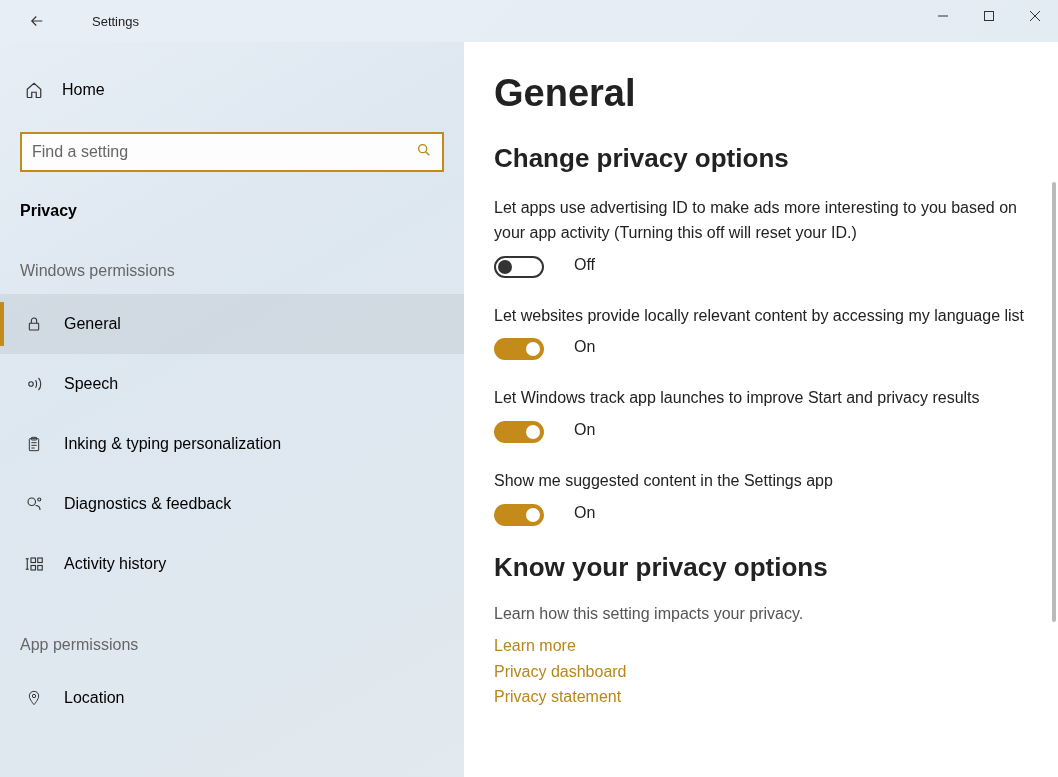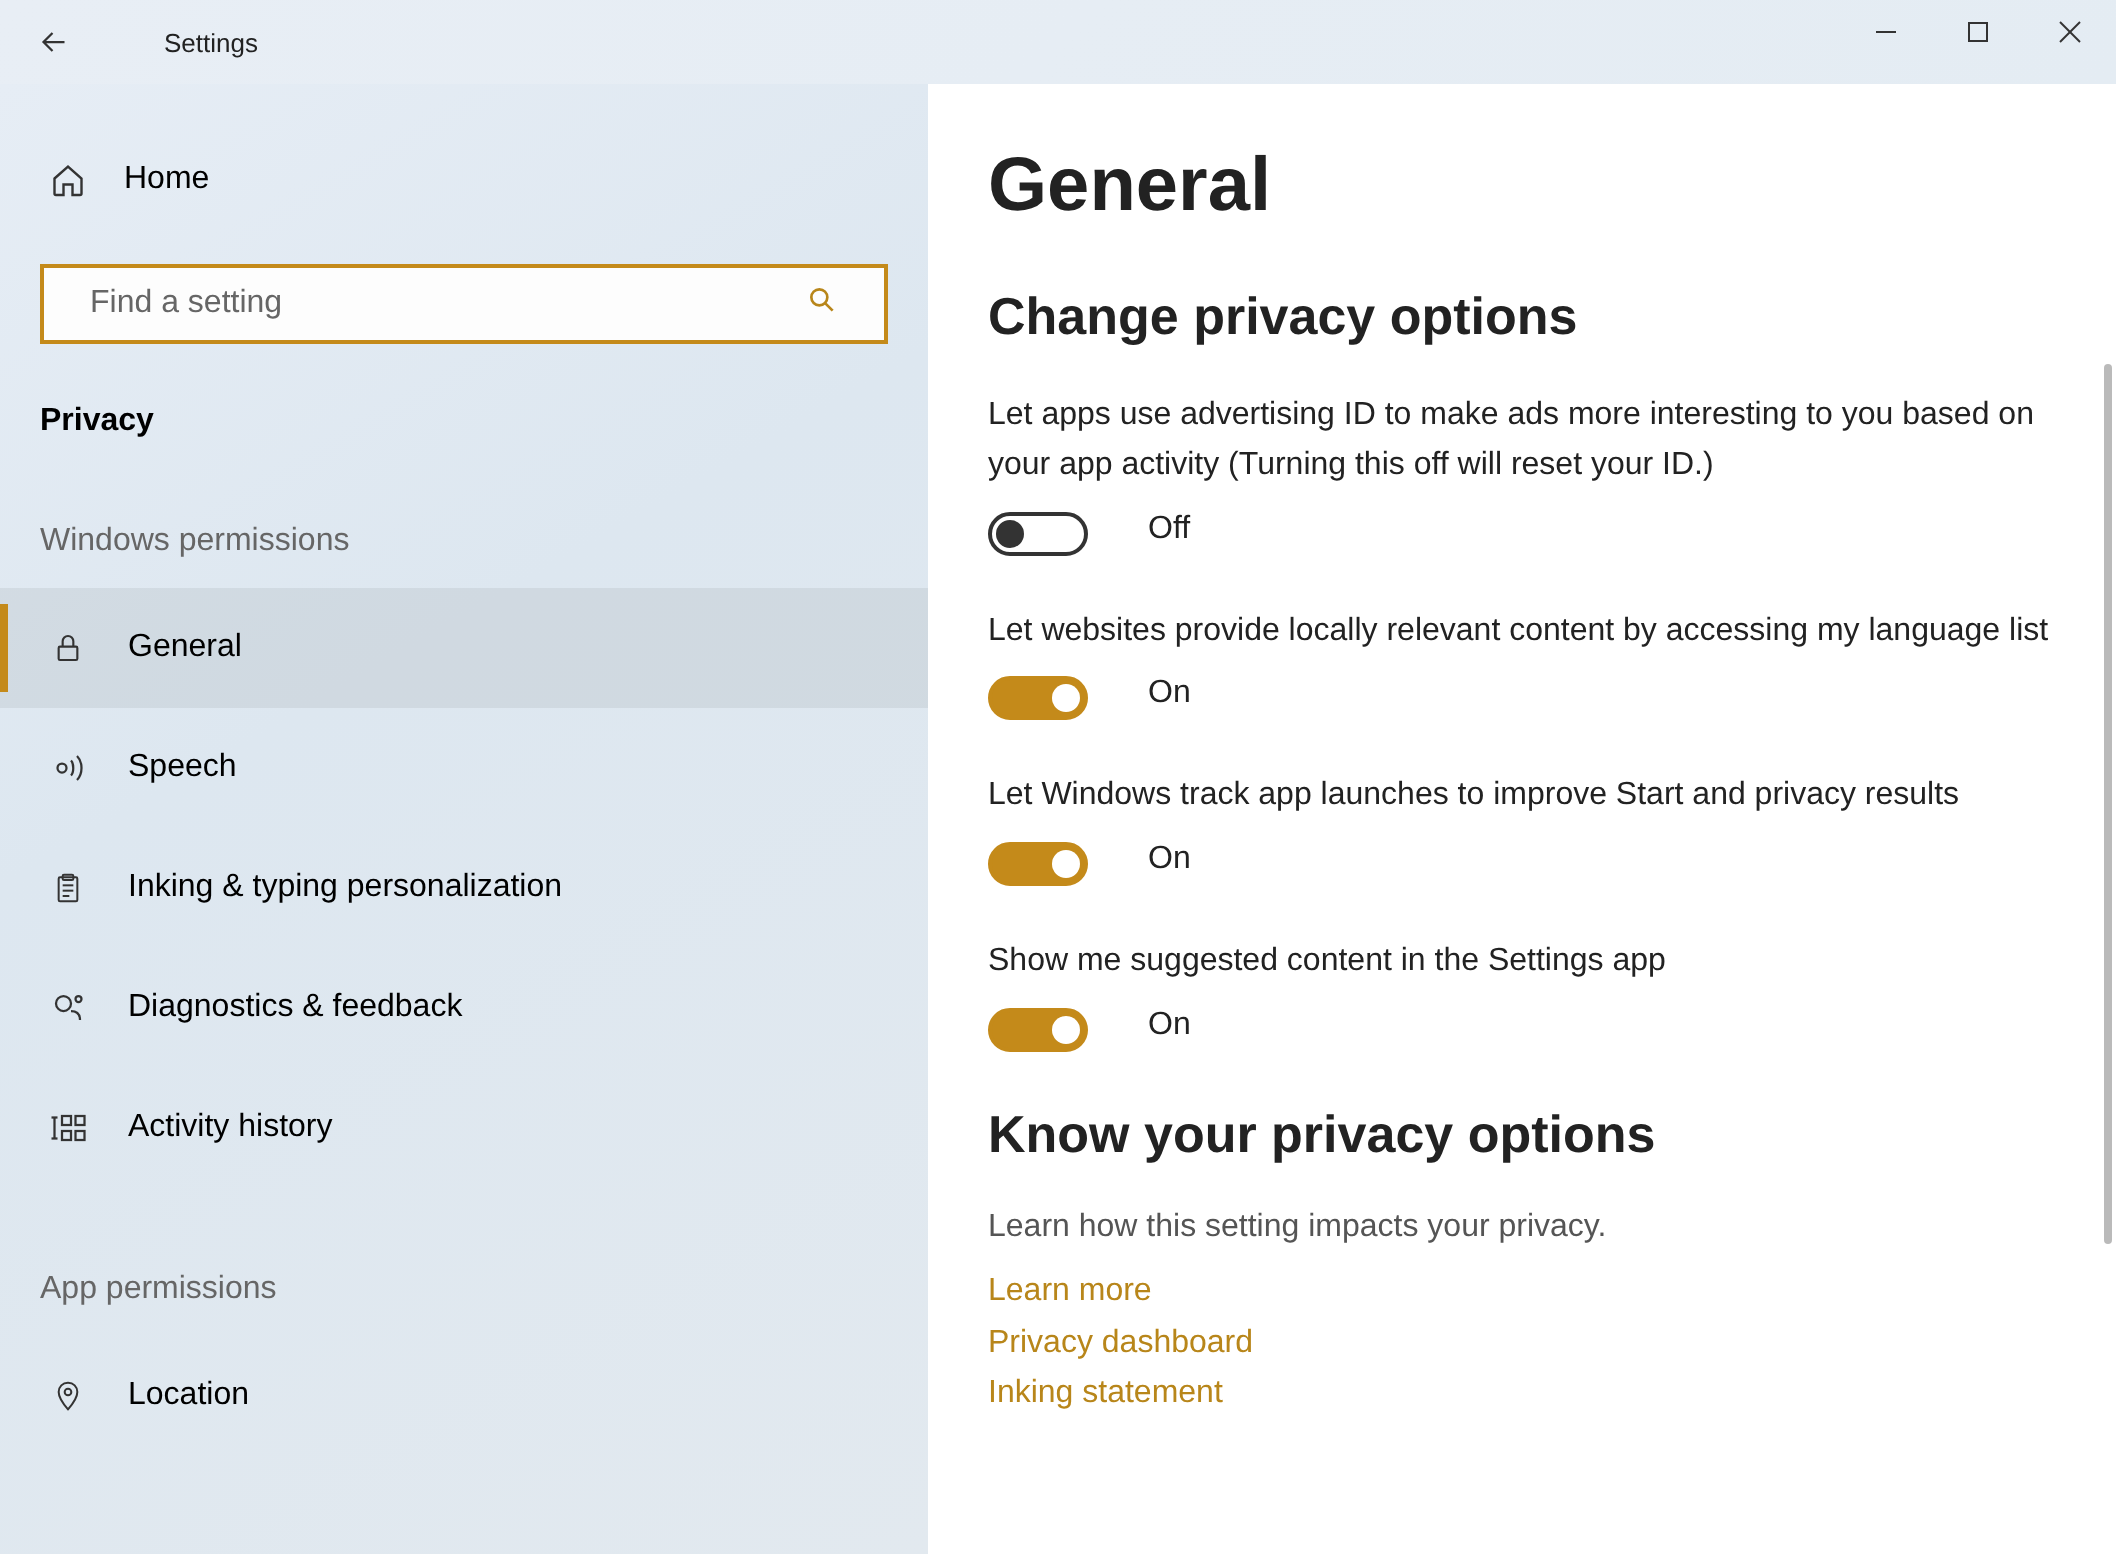--- a/index.html
+++ b/index.html
@@ -1,28 +1,28 @@
 <!DOCTYPE html>
 <html><head>
 <meta charset="utf-8">
 <style>
 * { margin: 0; padding: 0; box-sizing: border-box; font-family: "Segoe UI", Arial, sans-serif; }
 body { width: 1058px; height: 777px; display: flex; flex-direction: column; overflow: hidden; background: #fff; }
-.titlebar { height: 42px; display: flex; align-items: center; position: relative; background: linear-gradient(135deg, #e8eef5 0%, #e4ecf3 100%); }
+.titlebar { height: 42px; display: flex; align-items: center; position: relative; background: linear-gradient(135deg, #e8eef5 0%, #e4ecf3 100%); padding-left: 10px; }
 .titlebar-left { display: flex; align-items: center; height: 100%; }
 .back-btn { width: 54px; height: 100%; display: flex; align-items: center; justify-content: center; }
 .app-title { font-size: 13px; color: #222; margin-left: 28px; }
 .win-controls { position: absolute; right: 0; top: 0; height: 100%; display: flex; }
 .win-btn { width: 46px; height: 32px; display: flex; align-items: center; justify-content: center; }
 .content { flex: 1; display: flex; overflow: hidden; }
 .sidebar { width: 464px; background: linear-gradient(150deg, #e6edf5 0%, #dde7f0 40%, #e2e9ef 100%); display: flex; flex-direction: column; overflow-y: auto; }
 .home-row { display: flex; align-items: center; height: 60px; padding-left: 24px; gap: 18px; margin-top: 18px; }
 .home-label { font-size: 16px; color: #000; }
 .search-wrap { margin: 12px 20px 0 20px; }
-.search-box { width: 100%; height: 40px; border: 2px solid #c48a1a; background: #fdfdfd; display: flex; align-items: center; padding: 0 23px; }
+.search-box { width: 100%; height: 40px; border: 2px solid #c48a1a; background: #fdfdfd; display: flex; align-items: center; padding: 0 10px; }
 .search-input { flex: 1; border: none; outline: none; background: transparent; font-size: 16px; color: #333; }
 .search-input::placeholder { color: #666; }
 .search-icon { color: #b8861a; }
 .section-label { font-size: 16px; font-weight: 600; color: #000; margin: 30px 0 0 20px; }
 .group-label { font-size: 16px; color: #666; margin: 42px 0 14px 20px; }
 .nav-item { display: flex; align-items: center; height: 60px; padding-left: 24px; gap: 20px; position: relative; font-size: 16px; color: #000; }
 .nav-item.selected { background: rgba(0,0,0,0.06); }
 .nav-item.selected::before { content: ""; position: absolute; left: 0; top: 8px; bottom: 8px; width: 4px; background: #c48a1a; }
 .nav-icon { width: 20px; display: flex; justify-content: center; color: #333; }
 .main { flex: 1; background: #fff; padding: 30px 30px 30px 30px; overflow-y: auto; position: relative; }
@@ -197,19 +197,19 @@
       <div class="toggle on">
           <div class="knob"></div>
         </div>
       <span class="toggle-label">On</span>
     </div>
 
     <h2>Know your privacy options</h2>
     <div class="info-line">Learn how this setting impacts your privacy.</div>
     <a class="link">Learn more</a>
     <a class="link">Privacy dashboard</a>
-    <a class="link">Inking statement</a>
+    <a class="link">Privacy statement</a>
 
     <div class="scrollbar-track">
       <div class="scrollbar-thumb"></div>
     </div>
   </div>
 </div>
 
 </body></html>

